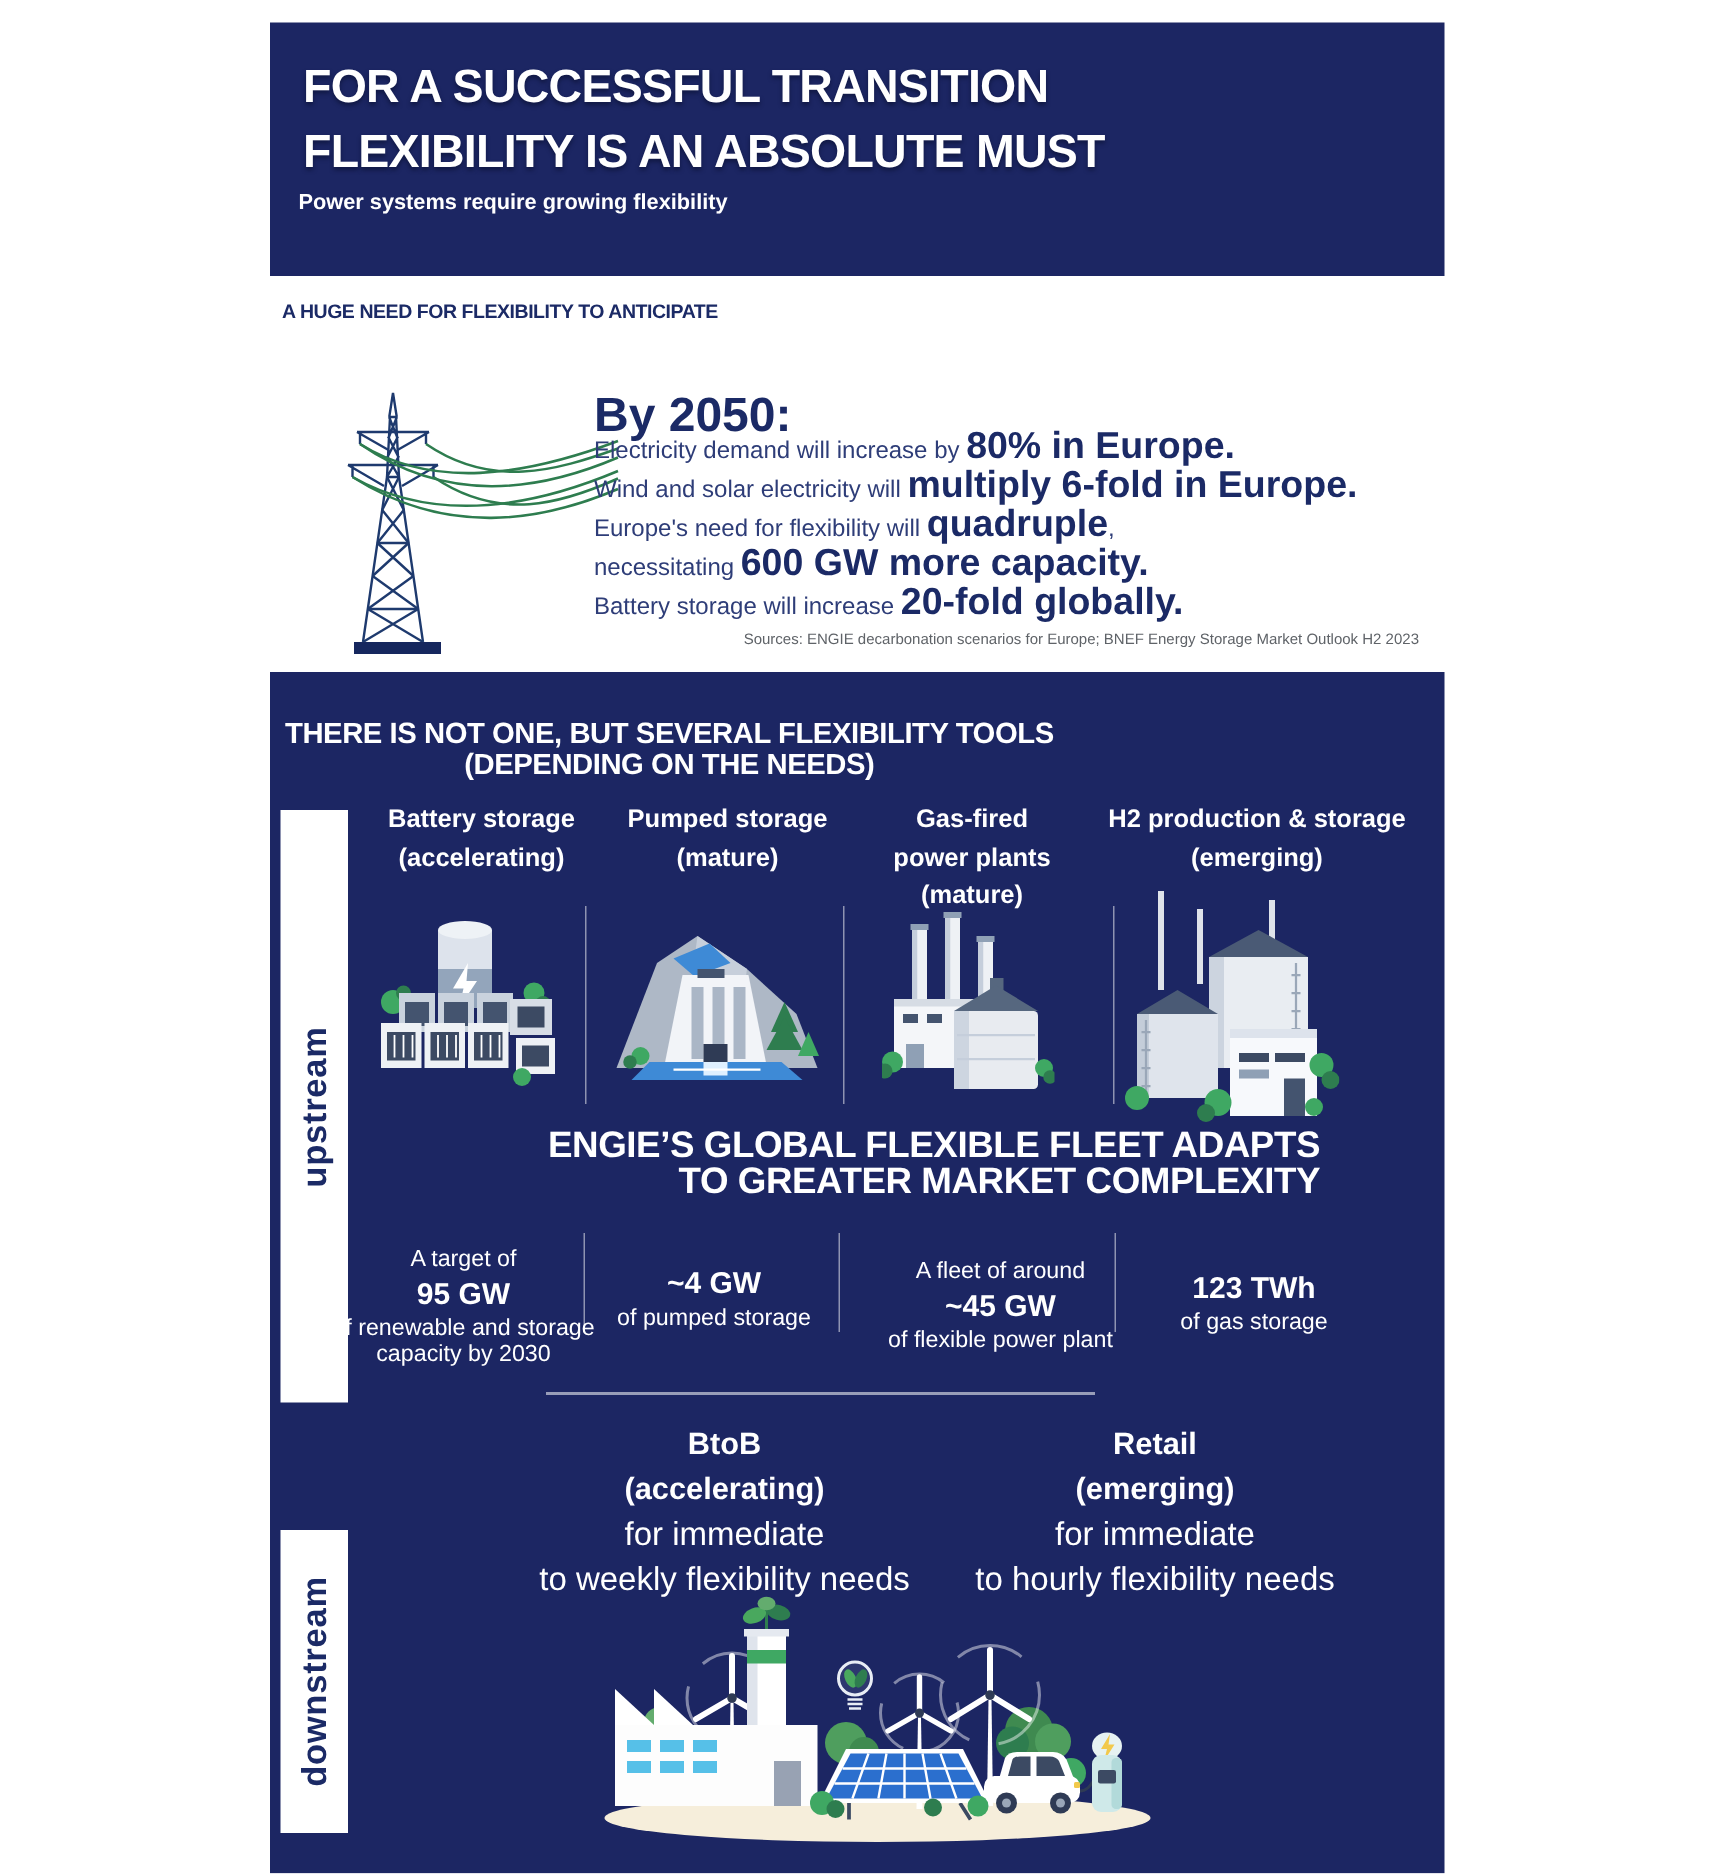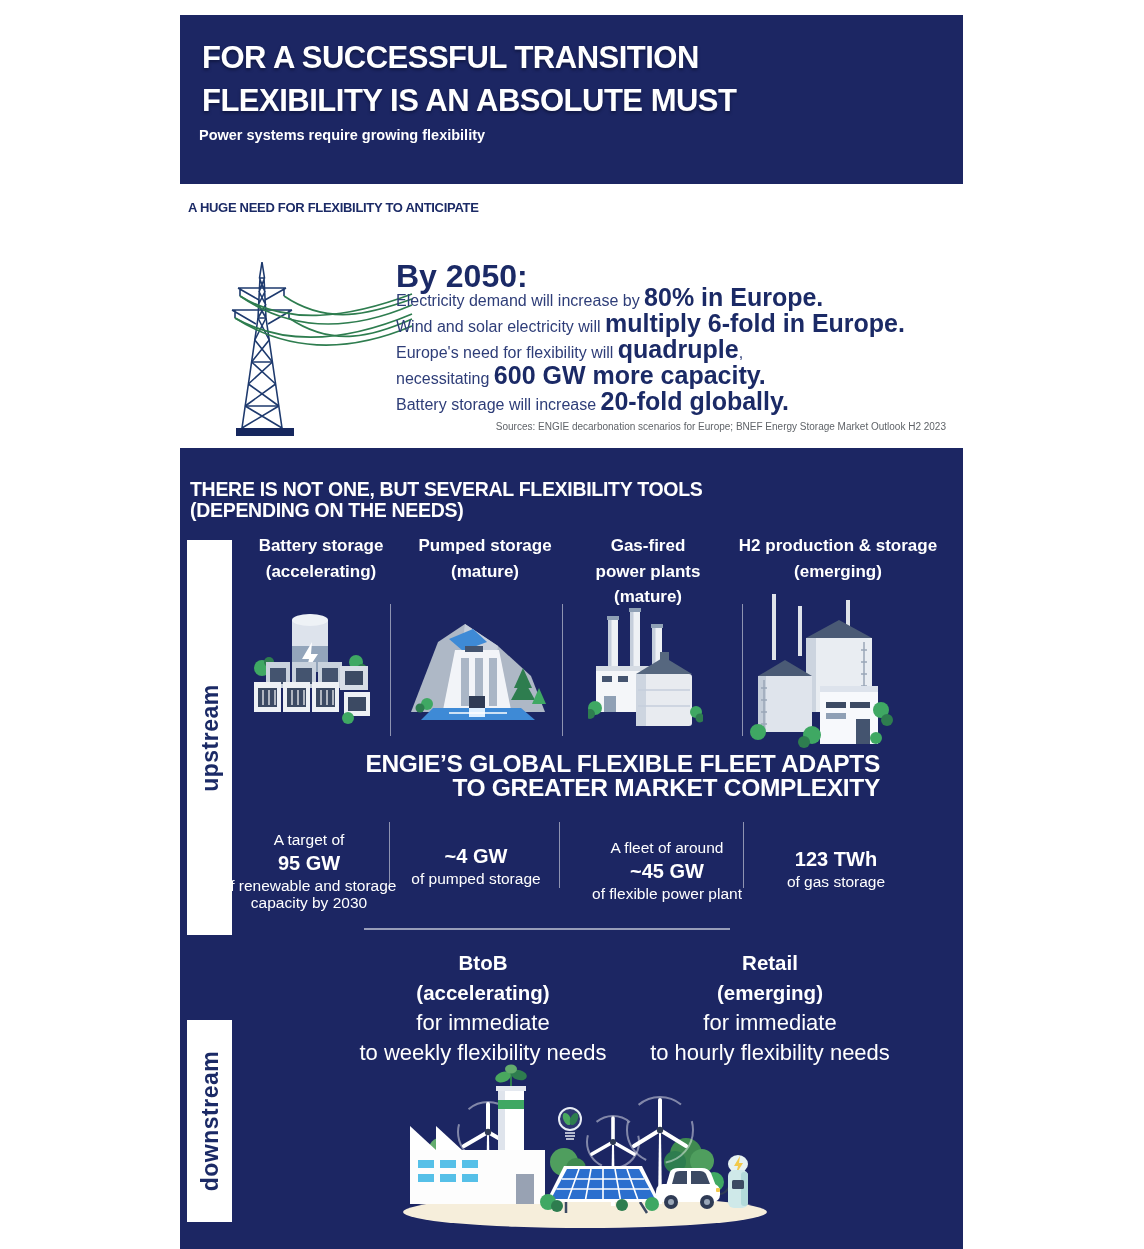--- a/index.html
+++ b/index.html
@@ -14,21 +14,21 @@
   .header-sub{left:199px;top:128px;color:#ffffff;font-size:14.5px;line-height:15.5px;font-weight:bold;white-space:nowrap;}
   
   .anticipate-heading{left:188px;top:200px;color:#1b2a66;font-size:13px;font-weight:800;letter-spacing:-0.3px;white-space:nowrap;}
   .by2050{left:396px;top:240px;color:#1b2a66;font-size:32px;font-weight:800;margin-top:18px;}
   .facts{left:396px;top:286px;color:#2e3d78;font-size:16px;}
   .fact-line{line-height:23px;white-space:nowrap;}
   .fact-bold{color:#1b2a66;font-weight:800;font-size:25px;}
   .sources{right:198px;top:421px;color:#5f6368;font-size:10px;white-space:nowrap;}
   
   .tools-panel{left:180px;top:448px;width:783px;height:801px;}
-  .tools-heading{left:190px;top:479px;color:#ffffff;font-size:19.5px;line-height:20.5px;font-weight:800;letter-spacing:-0.3px;white-space:nowrap;}
+  .tools-heading{left:190px;top:479px;color:#ffffff;font-size:19.5px;line-height:20.5px;font-weight:800;letter-spacing:-0.3px;white-space:nowrap;text-align:center;}
   .vbar{background:#ffffff;}
   .vbar span{position:absolute;top:50%;left:50%;transform:translate(-50%,-50%) rotate(-90deg);
     white-space:nowrap;font-weight:bold;font-size:23px;color:#1b2a66;letter-spacing:.5px;}
   .upstream-bar{left:187px;top:540px;width:45px;height:395px;}
   .downstream-bar{left:187px;top:1020px;width:45px;height:202px;}
   .col-title{top:533px;transform:translateX(-50%);text-align:center;color:#ffffff;
     font-size:17px;line-height:25.5px;font-weight:bold;white-space:nowrap;}
   .col-title span{display:block;padding-left:12px;}
   .vdiv{width:1px;background:rgba(255,255,255,.5);}
   .icon-div{top:604px;height:132px;}

